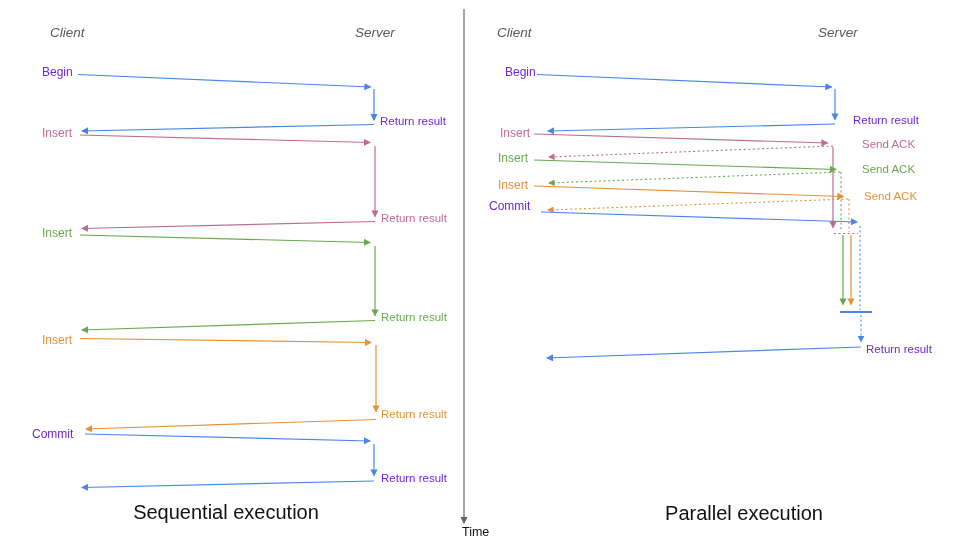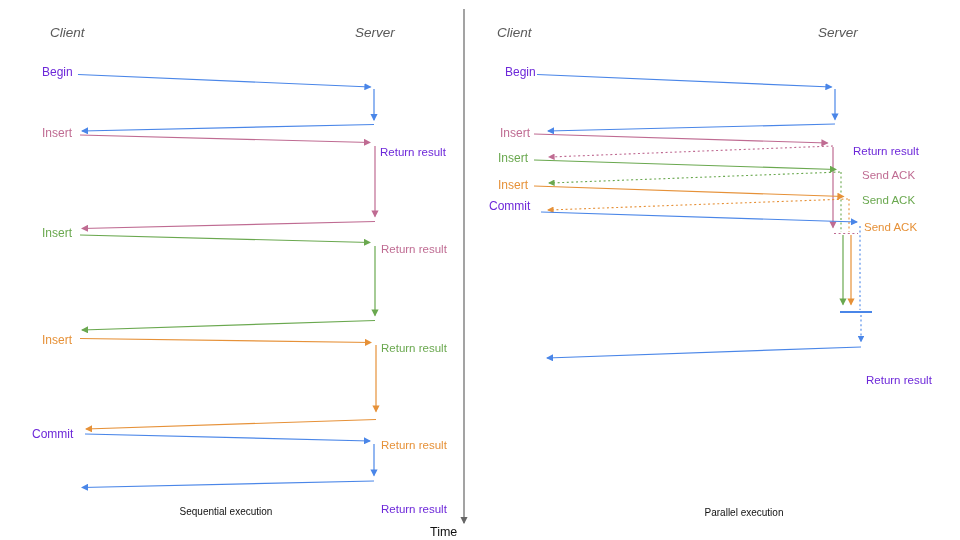--- a/index.html
+++ b/index.html
@@ -5,23 +5,23 @@
   html,body{margin:0;padding:0;background:#fff;}
   .stage{
     position:relative;width:960px;height:540px;background:#ffffff;
     font-family:"Liberation Sans",sans-serif;overflow:hidden;
   }
   .stage svg{position:absolute;left:0;top:0;}
   .lbl{
     position:absolute;font-size:12px;line-height:1;white-space:nowrap;
     transform:translateY(-50%);
   }
-  .small{font-size:11.5px;margin-top:31px;}
+  .small{font-size:11.5px;}
   .hdr{font-style:italic;color:#595959;font-size:13.5px;}
-  .title{font-size:10px;color:#111;transform:translate(-50%,-50%);}
+  .title{font-size:20px;color:#111;transform:translate(-50%,-50%);}
   .time{font-size:12.5px;color:#111;}
   .c-blue{color:#6d28d9;}
   .c-pink{color:#bf6b92;}
   .c-green{color:#6aa84f;}
   .c-orange{color:#e69138;}
   .ln{fill:none;stroke-width:1.2;}
   .dot{fill:none;stroke-width:1.1;stroke-dasharray:2 2.6;}
   .st-blue{stroke:#4a86e8;}
   .st-pink{stroke:#bf6b92;}
   .st-green{stroke:#6aa84f;}
@@ -134,15 +134,15 @@
   <div class="lbl small c-green" style="left:862px;top:170px;">Send ACK</div>
 
   <div class="lbl c-orange" style="left:498px;top:185px;">Insert</div>
   <div class="lbl small c-orange" style="left:864px;top:197px;">Send ACK</div>
 
   <div class="lbl c-blue" style="left:489px;top:206px;">Commit</div>
   <div class="lbl small c-blue" style="left:866px;top:350px;">Return result</div>
 
   <div class="lbl title" style="left:744px;top:513px;">Parallel execution</div>
 
-  <div class="lbl time" style="left:430px;top:532px;">Time</div>
+  <div class="lbl time" style="left:462px;top:532px;">Time</div>
 
 </div>
 
 </body></html>

